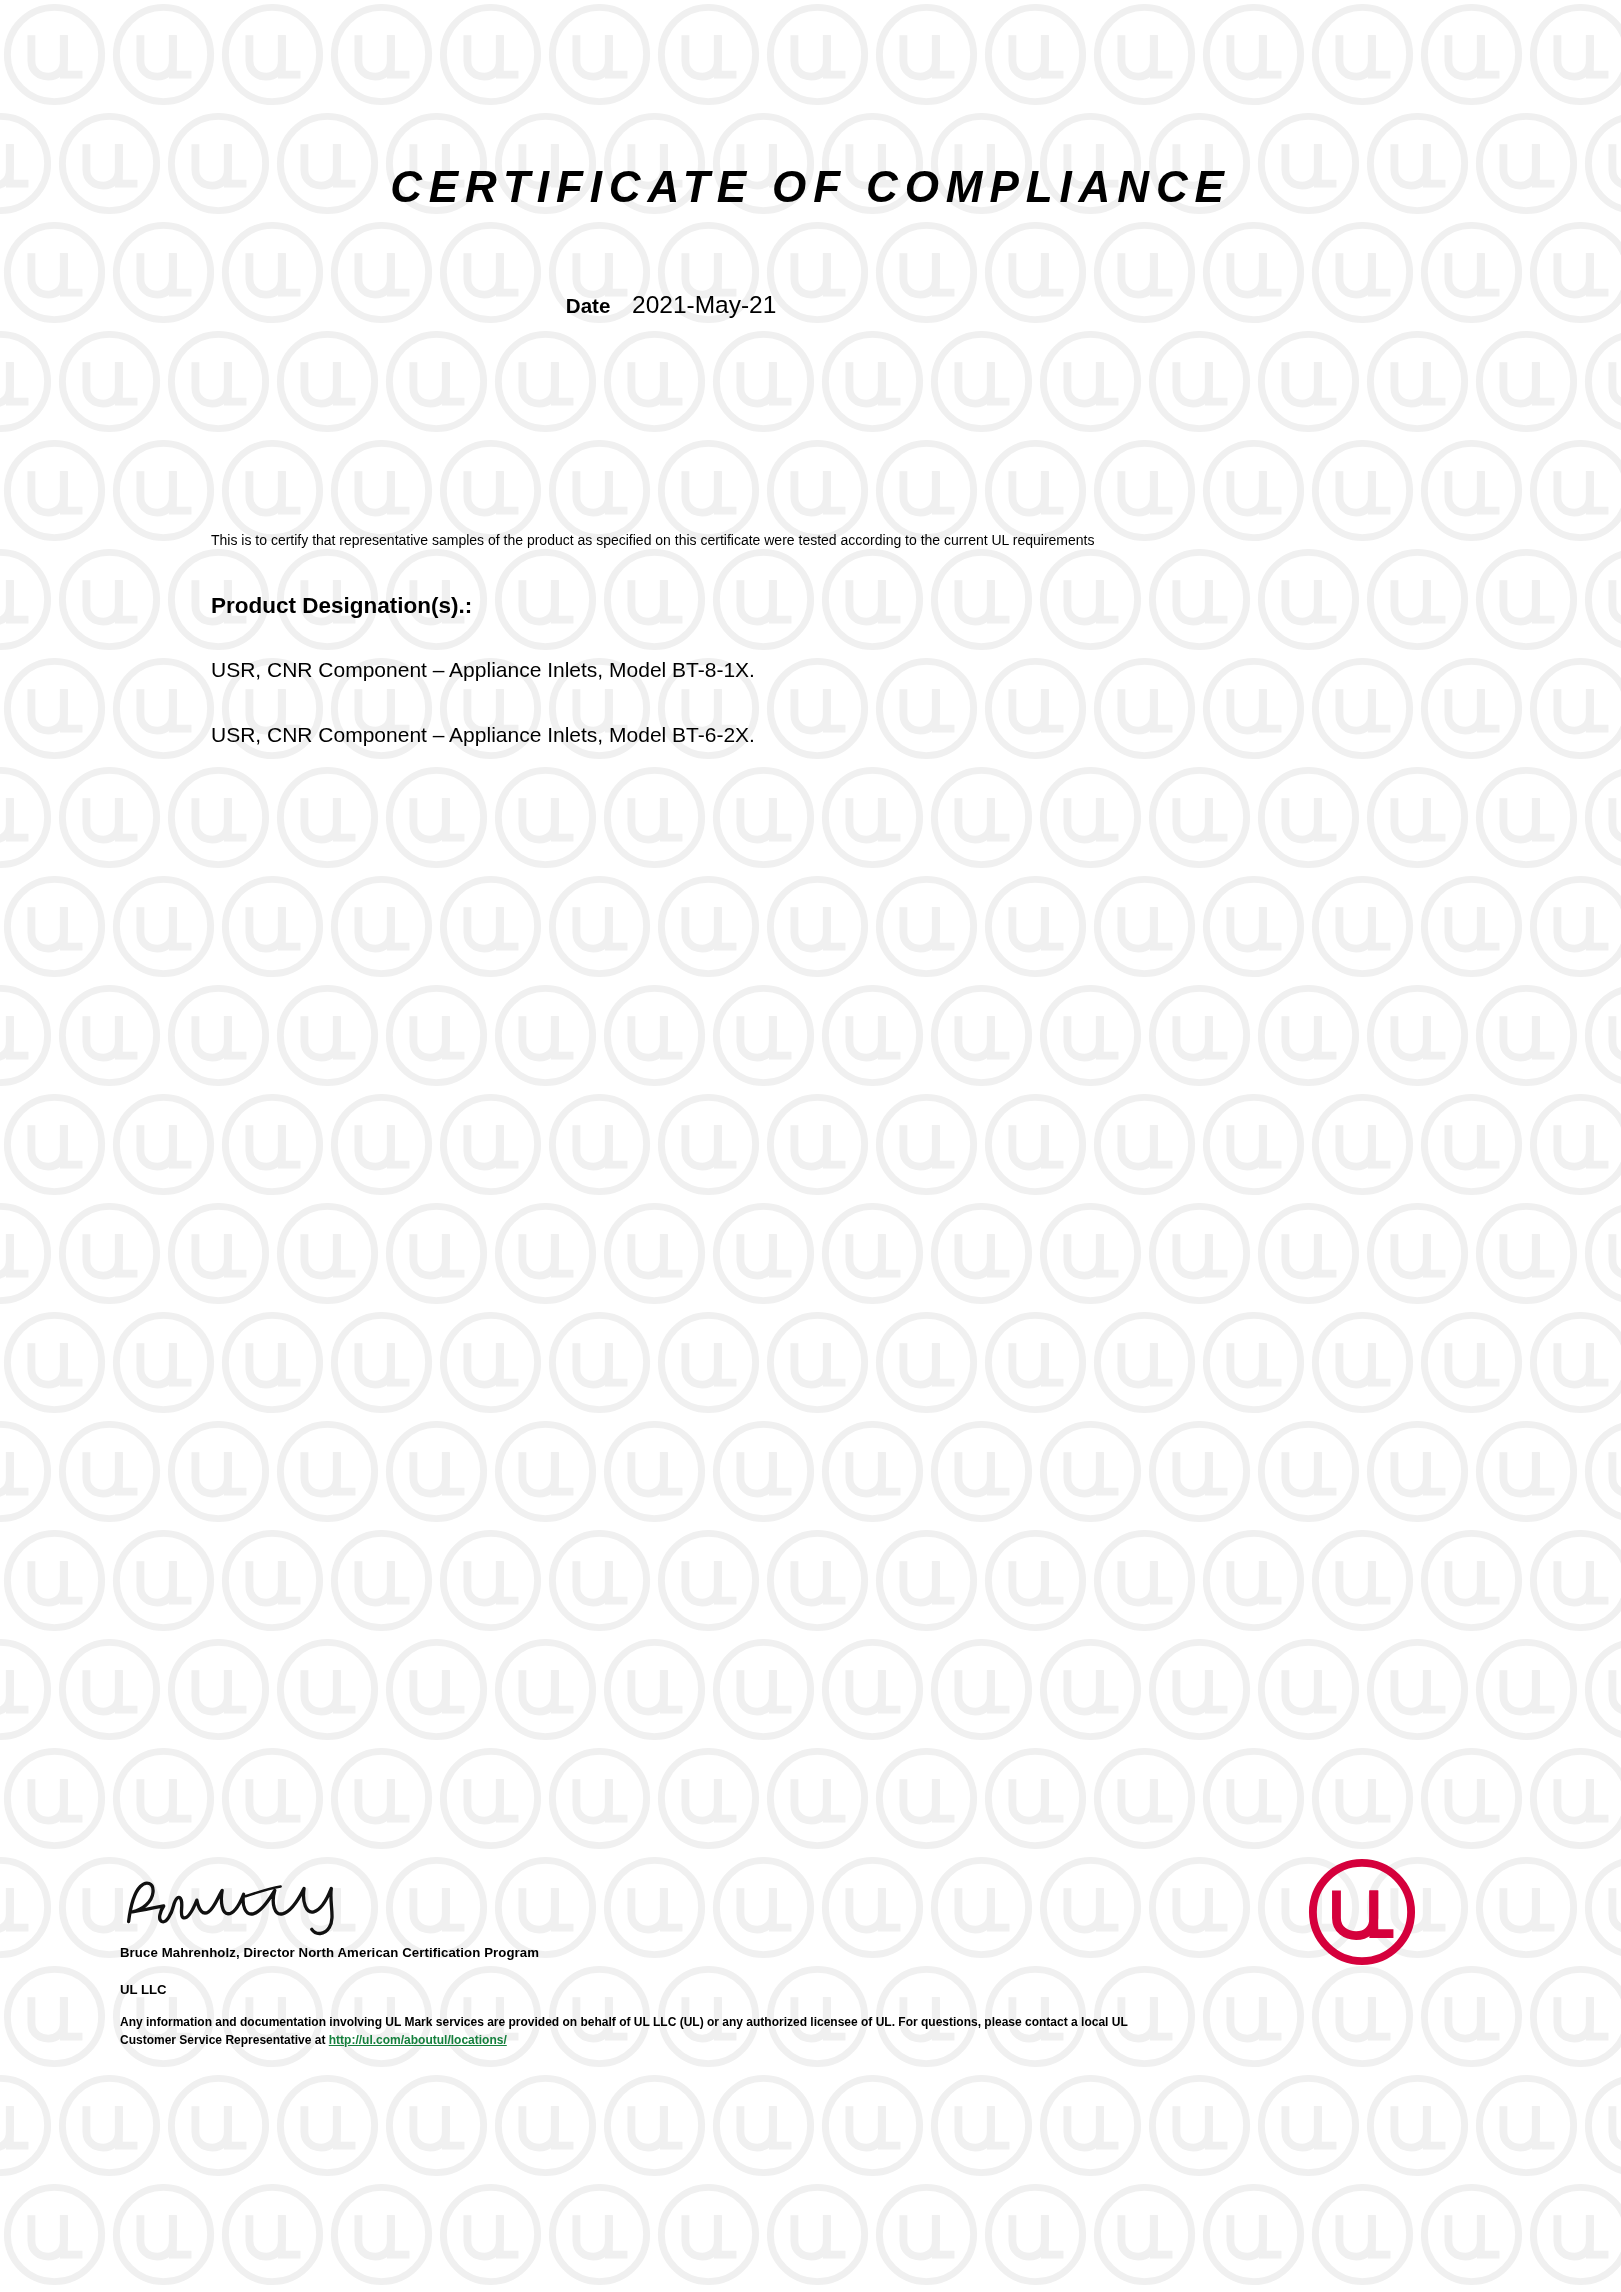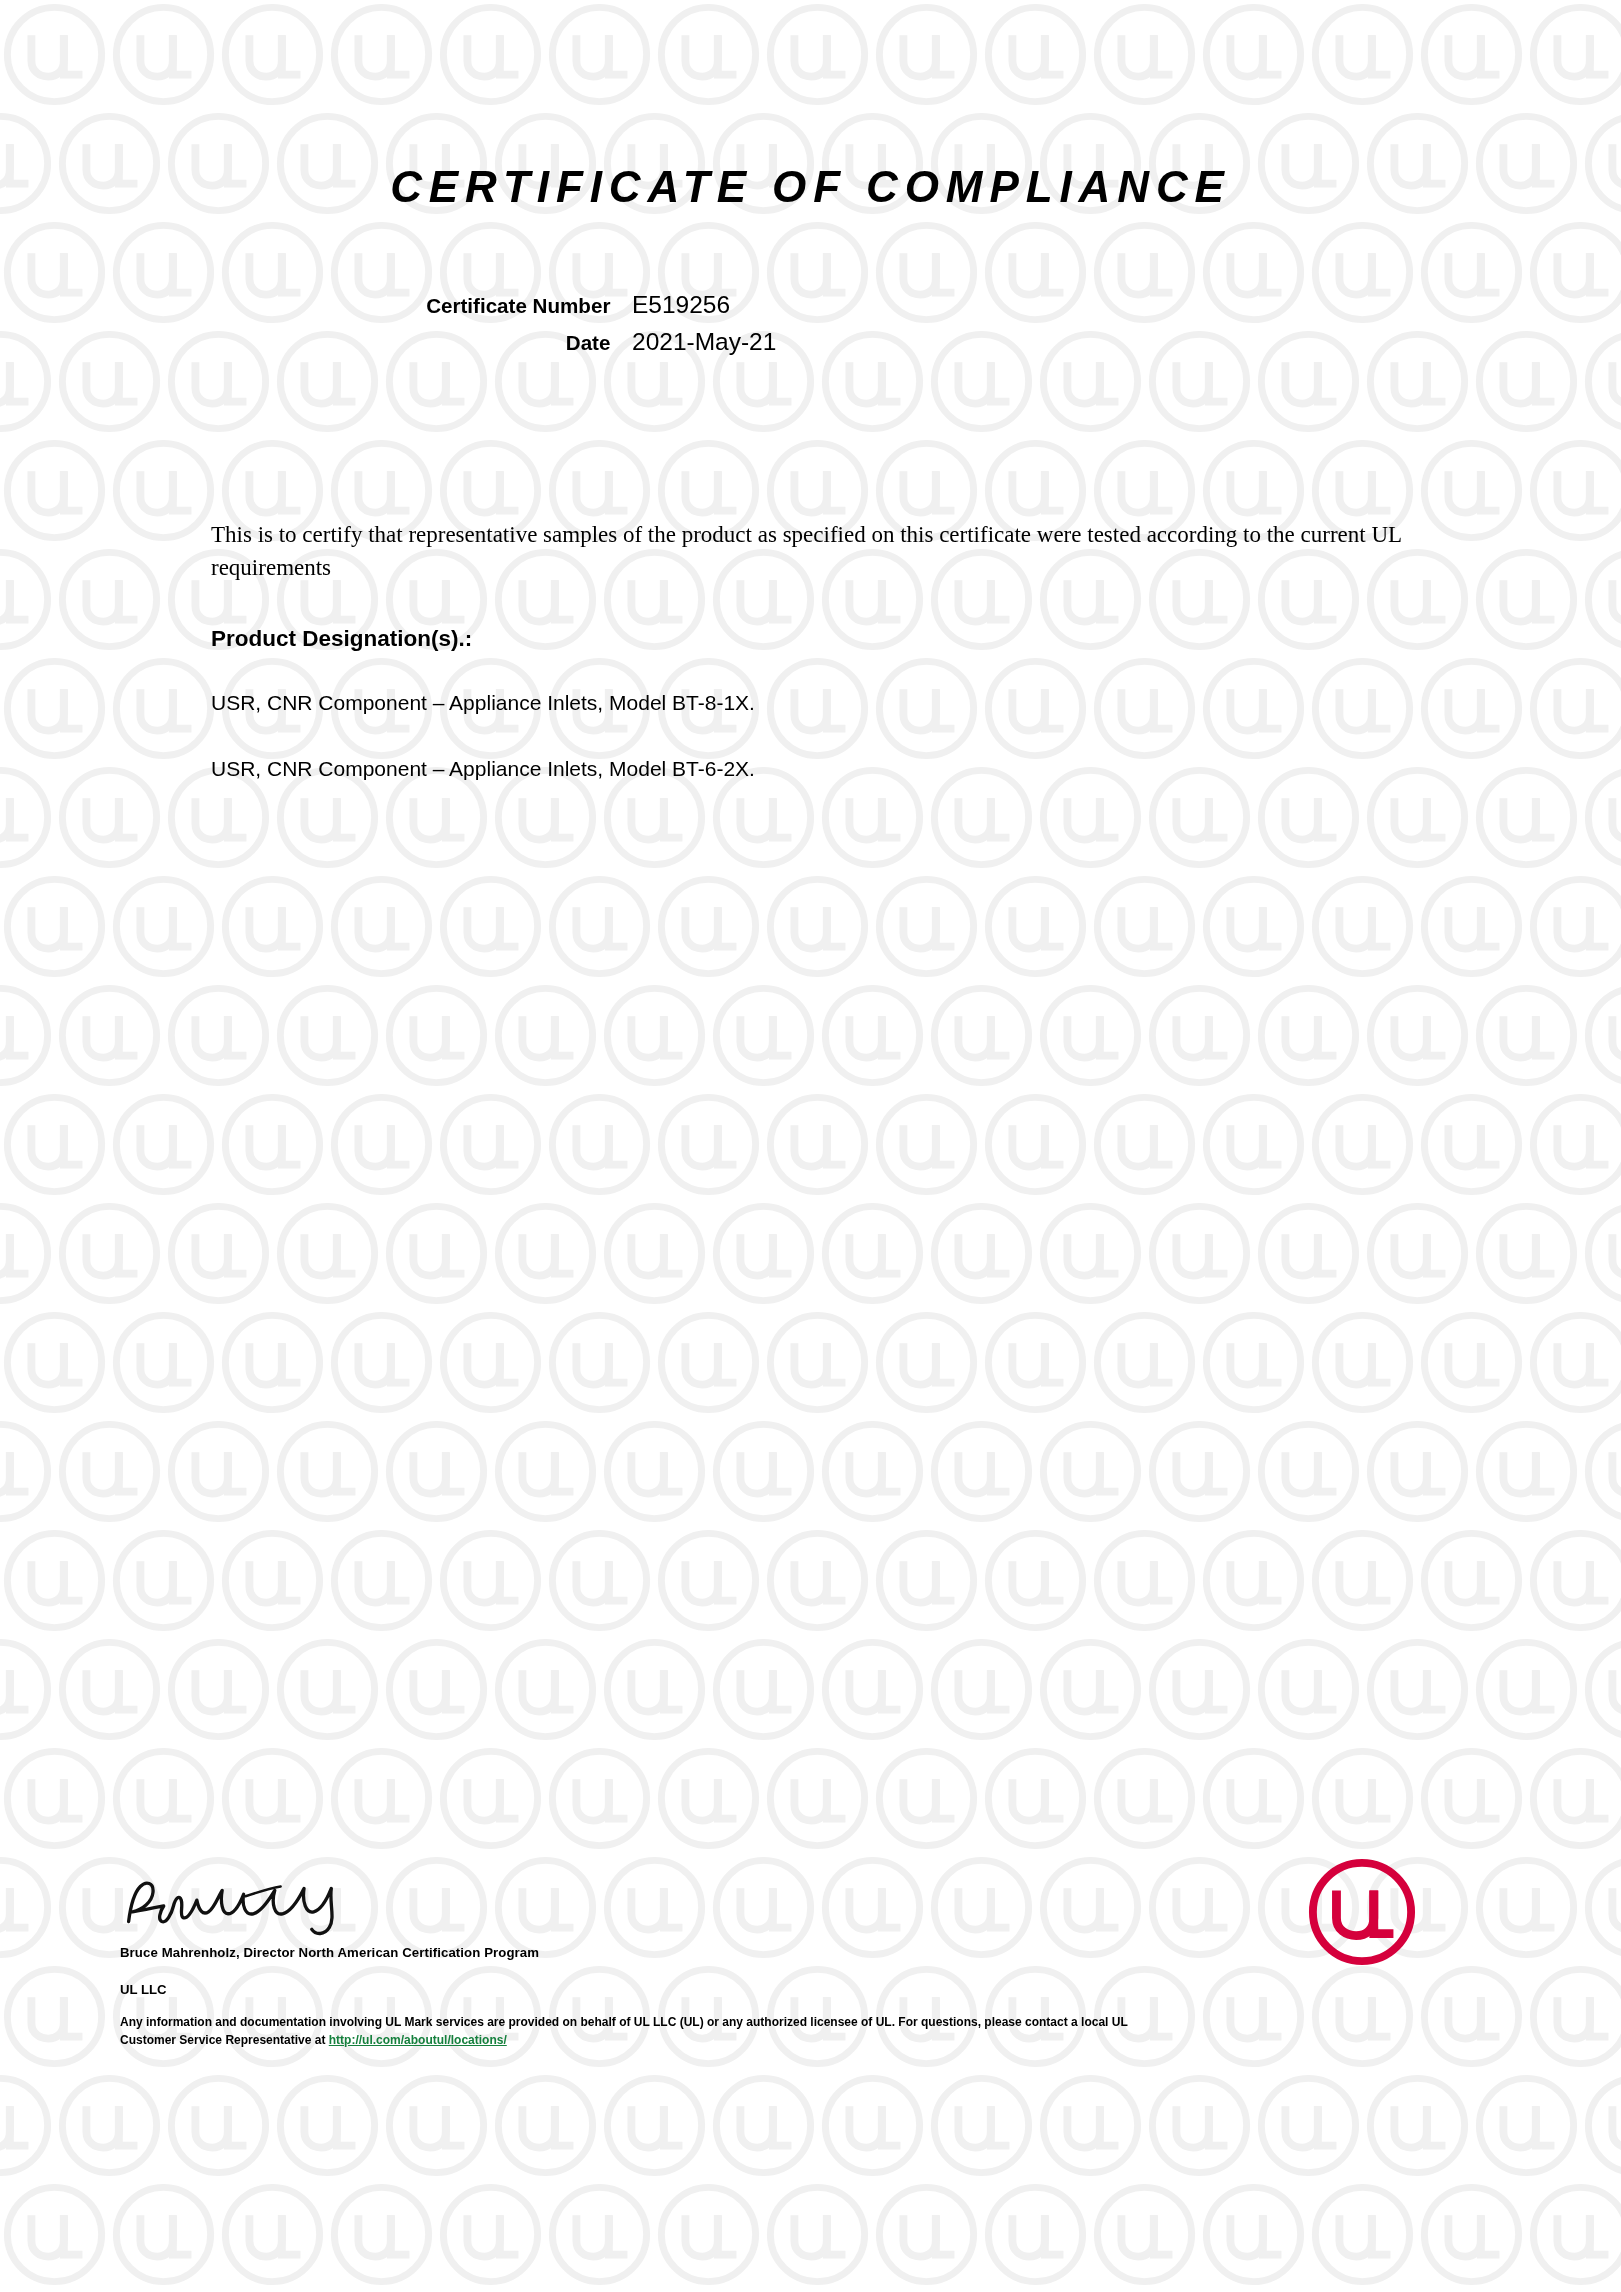--- a/index.html
+++ b/index.html
@@ -86,24 +86,23 @@
     white-space: nowrap;
   }
 
   .body-block {
     position: absolute;
     top: 519px;
     left: 211px;
     width: 1313px;
   }
   .intro {
-    font-size: 23px;
+    font-size: 14px;
     line-height: 1.42;
-    margin: 0 0 42px 0;
-    font-family: Liberation Serif, serif;
+    margin: 12px 0 42px 0;
   }
   .section-head {
     font-size: 22.5px;
     font-weight: bold;
     margin: 0 0 37px 0;
   }
   .prod-line {
     font-size: 21px;
     margin: 0 0 37px 0;
     line-height: 1.35;
@@ -2594,24 +2593,20 @@
         </div>
       </div>
     </div>
 
   <div class="content">
 
     <h1 class="cert-title">CERTIFICATE OF COMPLIANCE</h1>
 
     <div class="meta">
       <div class="meta-row">
-        <div class="meta-label">Certificate Number</div>
-        <div class="meta-value">E519256</div>
-      </div>
-      <div class="meta-row">
         <div class="meta-label">Date</div>
         <div class="meta-value">2021-May-21</div>
       </div>
     </div>
 
     <div class="body-block">
       <p class="intro">This is to certify that representative samples of the product as specified on this certificate were tested according to the current UL requirements</p>
       <p class="section-head">Product Designation(s).:</p>
       <p class="prod-line">USR, CNR Component – Appliance Inlets, Model BT-8-1X.</p>
       <p class="prod-line">USR, CNR Component – Appliance Inlets, Model BT-6-2X.</p>

